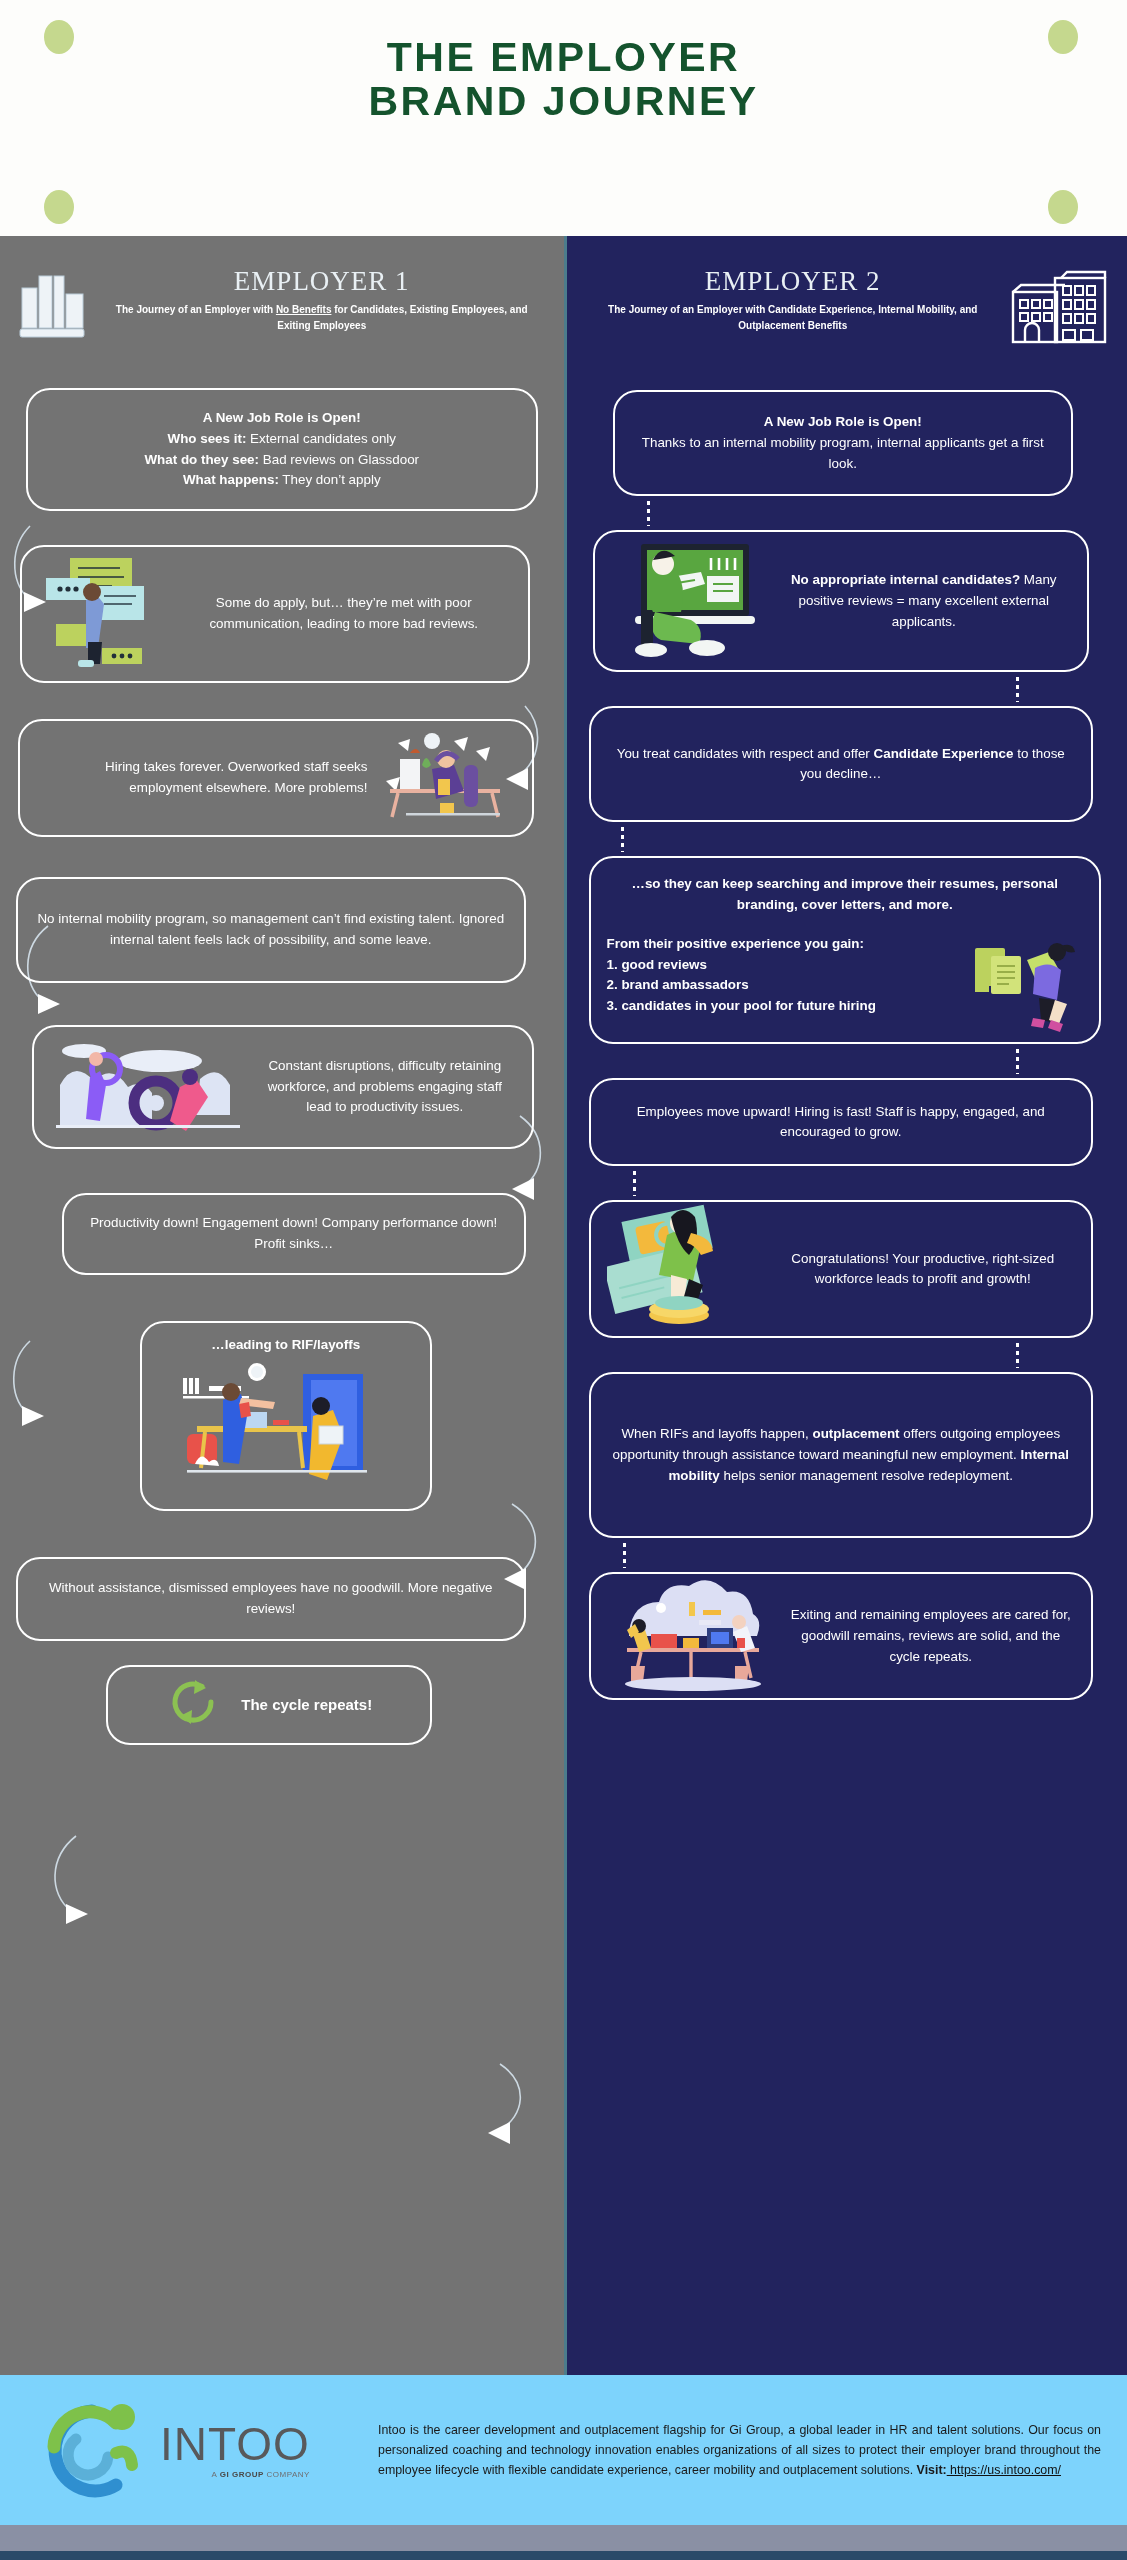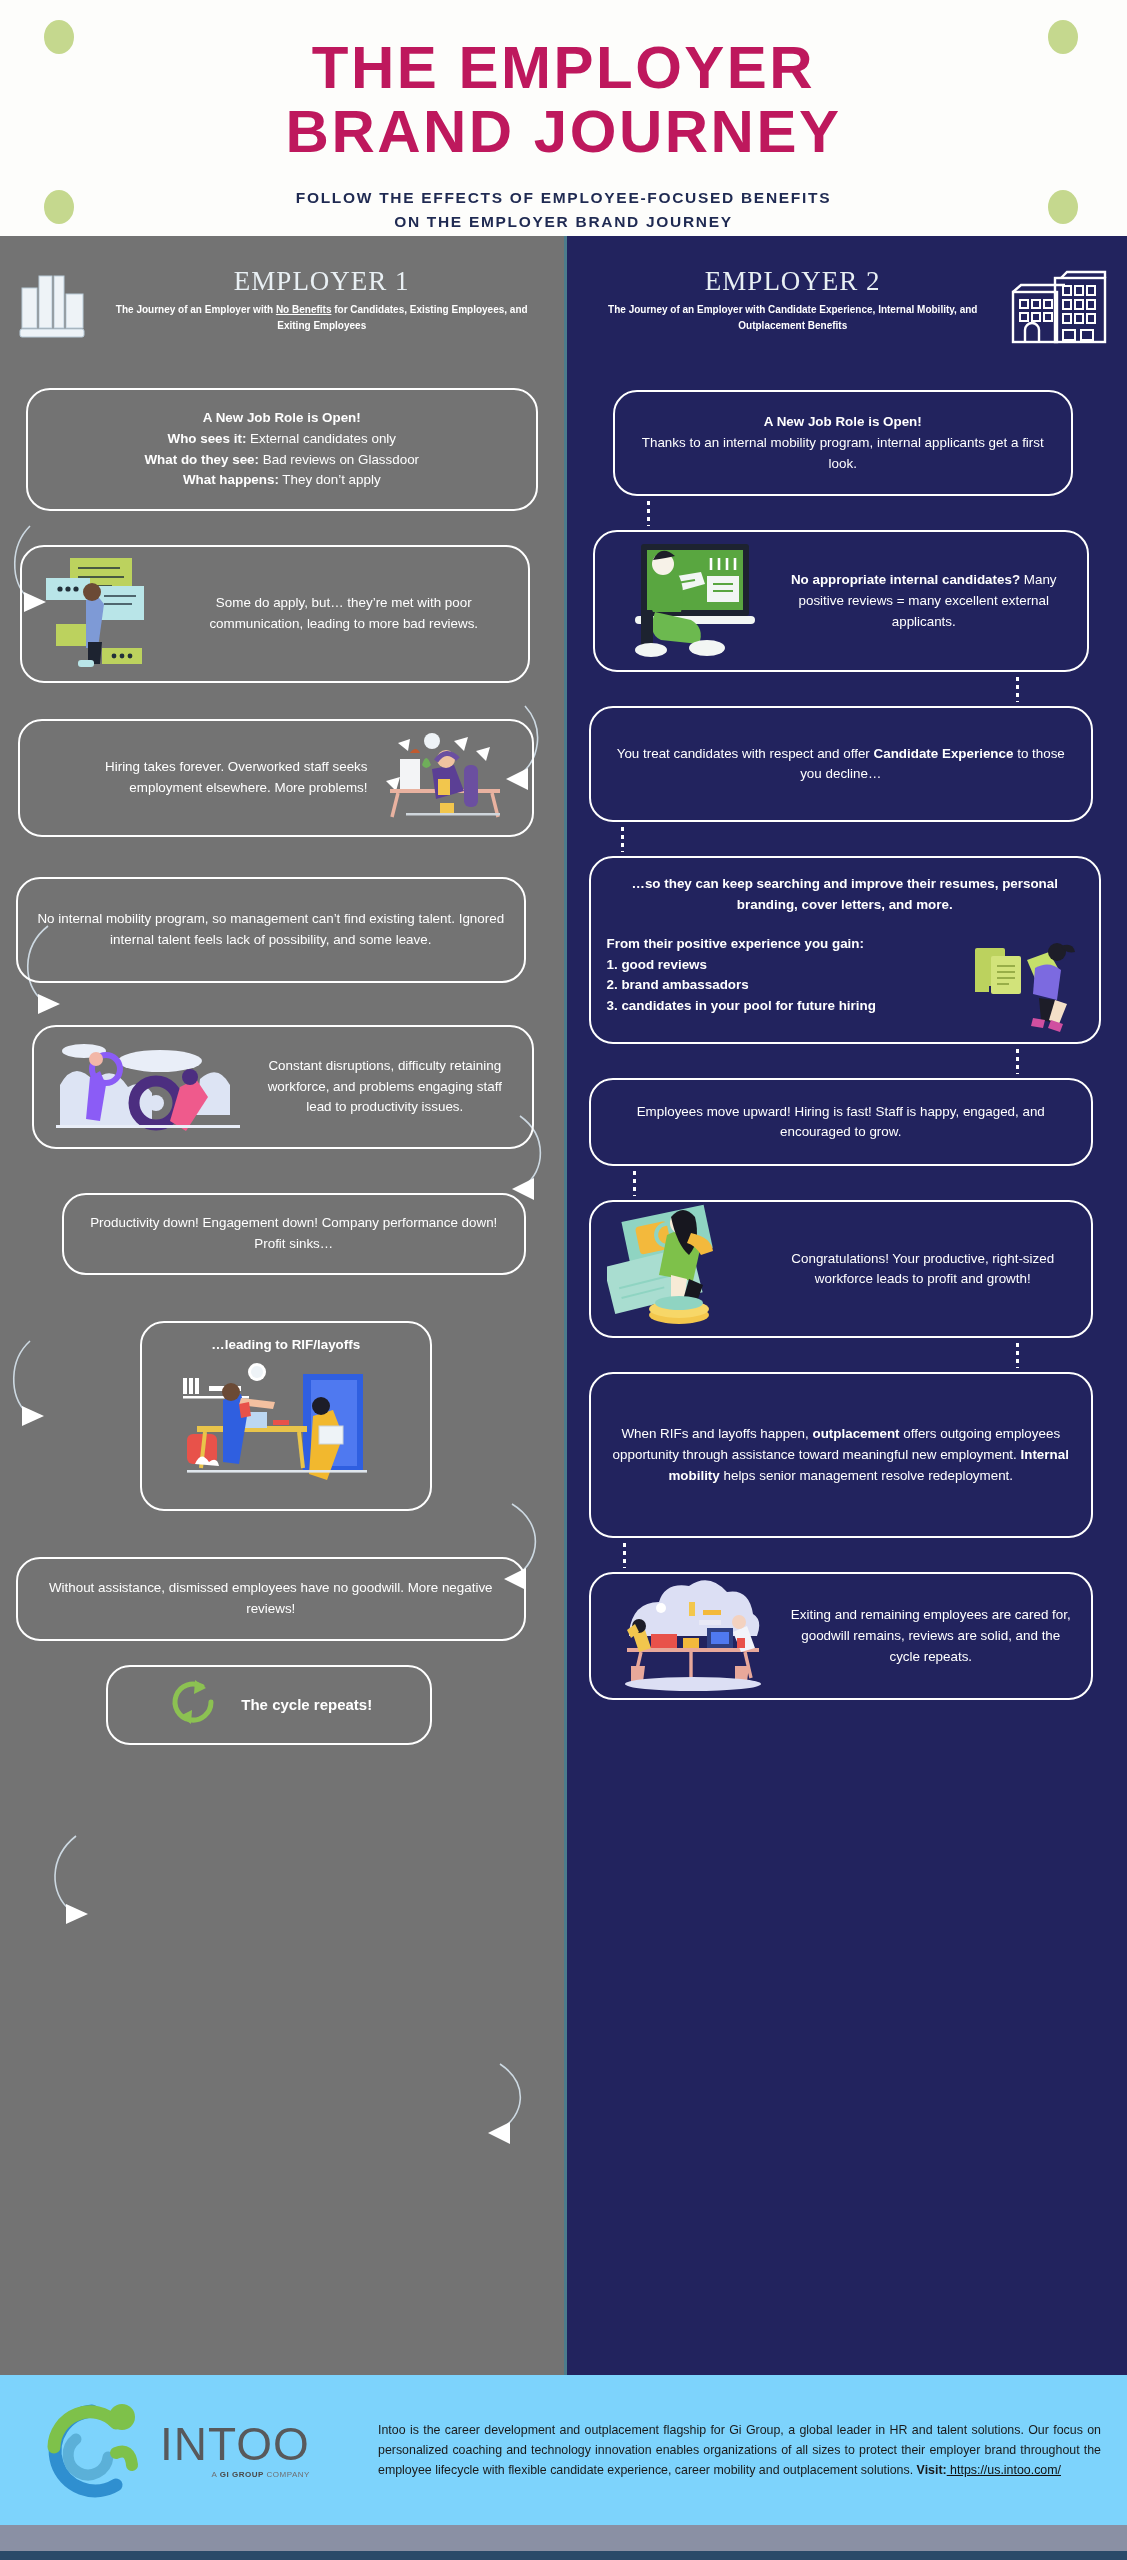--- a/index.html
+++ b/index.html
@@ -26,25 +26,25 @@
     border-radius: 50%;
     background: #c5d88e;
   }
   .dot.tl { left: 44px; top: 20px; }
   .dot.tr { left: 1048px; top: 20px; }
   .dot.bl { left: 44px; top: 190px; }
   .dot.br { left: 1048px; top: 190px; }
 
   .main-title {
     font-family: "Liberation Sans", sans-serif;
-    font-size: 60px;
+    font-size: 41px;
     line-height: 1.07;
     font-weight: 700;
     letter-spacing: 2.5px;
-    color: #be185d;
+    color: #14532d;
     padding: 14px 60px 0;
   }
   .subtitle {
     margin-top: 22px;
     font-size: 15.5px;
     font-weight: 700;
     letter-spacing: 1.7px;
     line-height: 1.5;
     color: #1f2a52;
   }
@@ -167,24 +167,20 @@
 <body>
 
 <div class="header">
   <div class="dot tl"></div>
   <div class="dot tr"></div>
   <div class="dot bl"></div>
   <div class="dot br"></div>
   <div class="main-title">
     <div>THE EMPLOYER</div>
     <div>BRAND JOURNEY</div>
-  </div>
-  <div class="subtitle">
-    <div>FOLLOW THE EFFECTS OF EMPLOYEE-FOCUSED BENEFITS</div>
-    <div>ON THE EMPLOYER BRAND JOURNEY</div>
   </div>
 </div>
 
 <div class="columns">
 
   <div class="col col-1">
 
     <svg class="connector-curve" style="left:0;top:0;width:563px;height:2100px" viewBox="0 0 563 2100" fill="none">
       <path d="M30 290 C10 310 10 345 28 362" stroke="#cdd9e2" stroke-width="1.6"></path>
       <polygon points="24,356 46,366 24,376" fill="#ffffff"></polygon>

